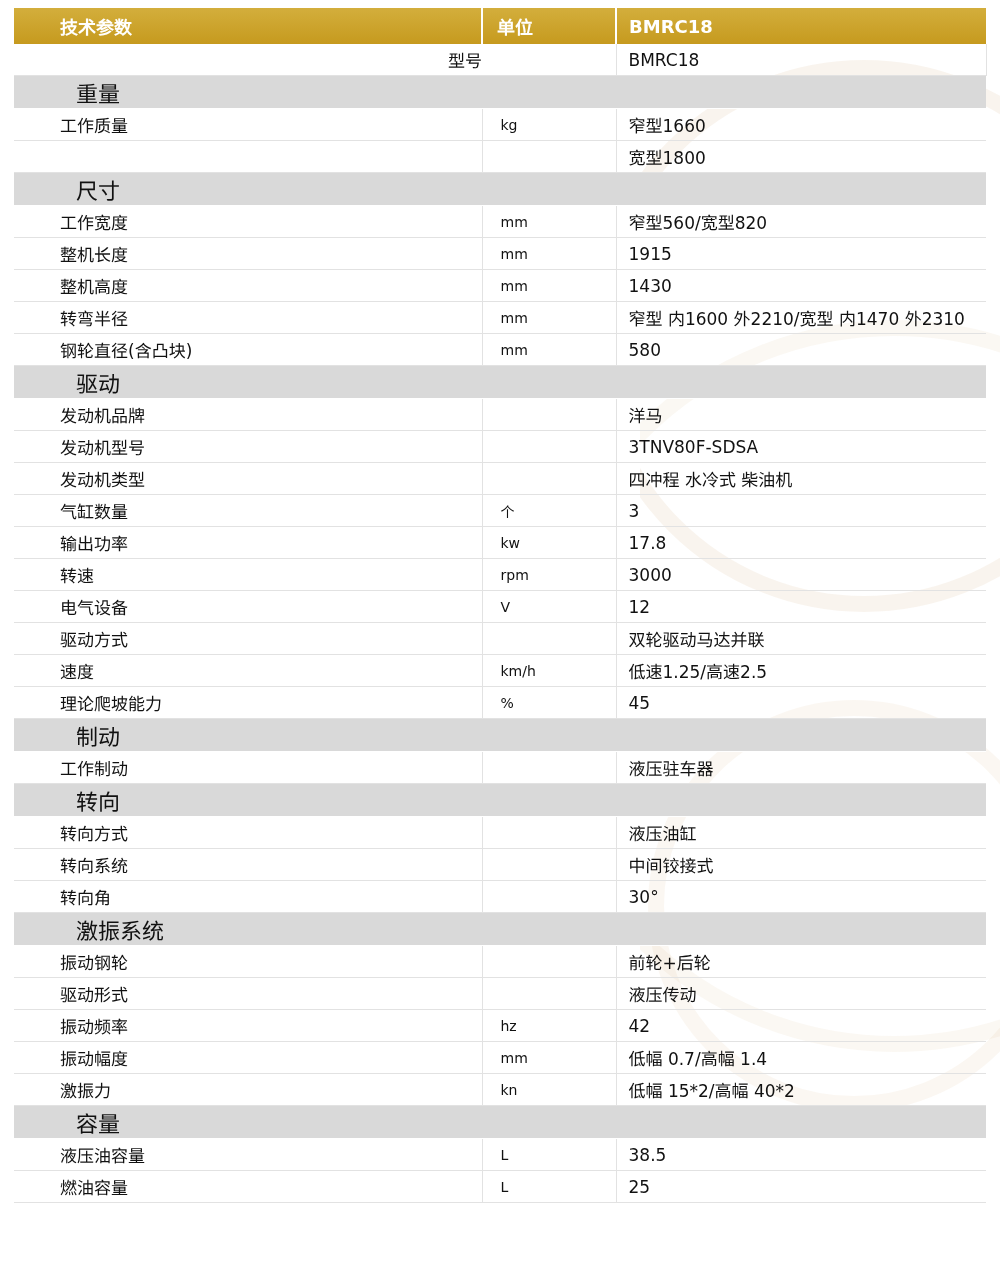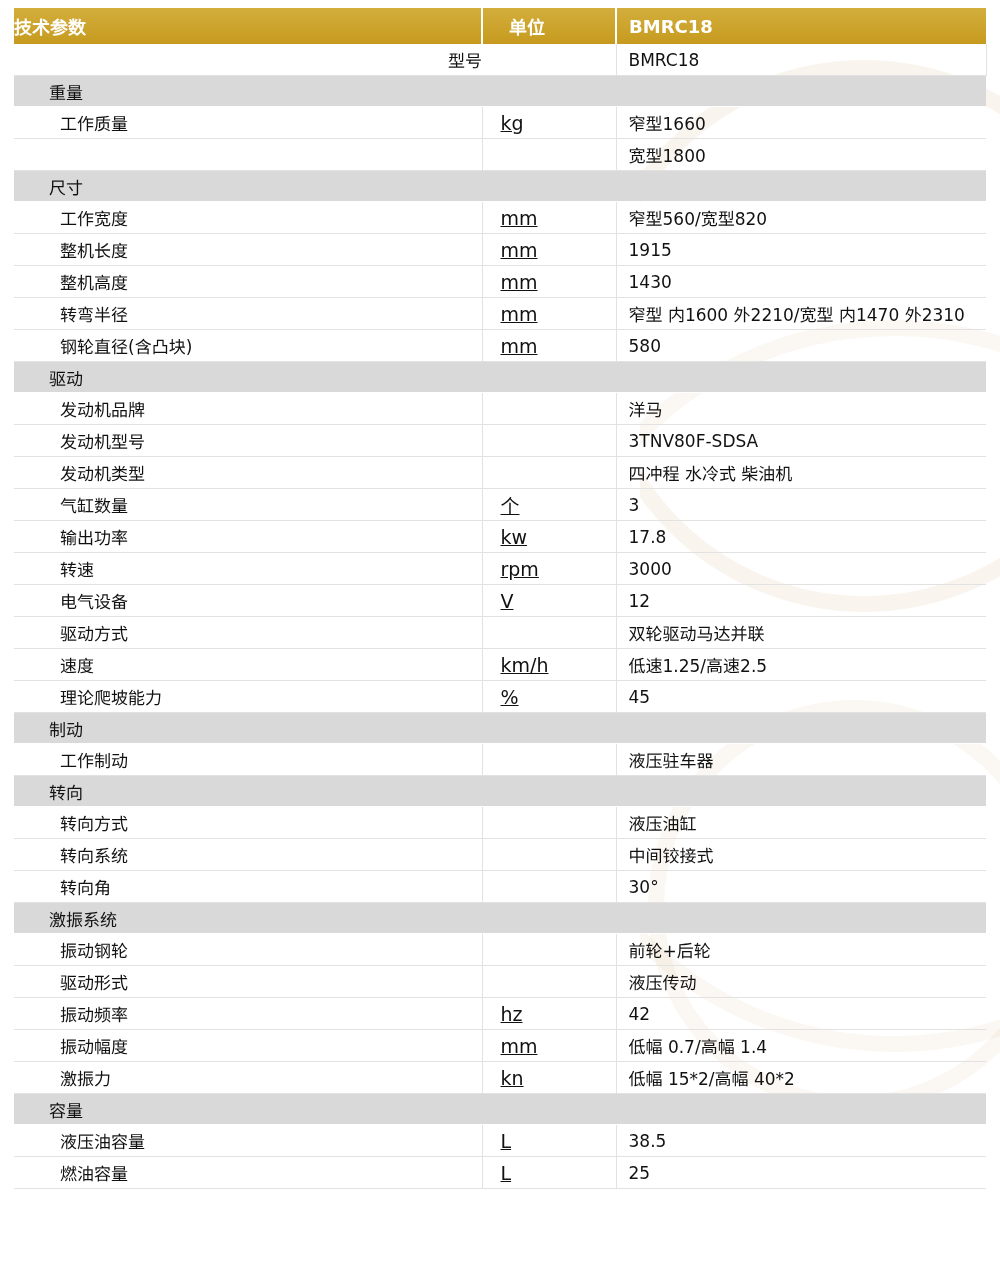--- a/index.html
+++ b/index.html
@@ -65,50 +65,49 @@
     background: #c9a227;
     background: linear-gradient(180deg, #d3ae3c 0%, #c69a1e 100%);
     color: #ffffff;
     font-weight: bold;
     height: 36px;
     font-size: 18px;
     padding: 0 0 0 12px;
     border-right: 2px solid #ffffff;
   }
   .hdr td.last { border-right: none; }
-  .hdr td.h-param { }
-  .hdr td.h-unit { padding-left: 26px; }
+  .hdr td.h-param { padding-left: 46px; }
+  .hdr td.h-unit { padding-left: 14px; }
   .hdr td.h-val { padding-left: 12px; }
 
   
   tr.section td {
     background: #d9d9d9;
     height: 30px;
-    font-size: 17px;
-    padding-left: 35px;
+    font-size: 22px;
+    padding-left: 62px;
     color: #111;
     border-bottom: 1px solid #ffffff;
   }
 
   
   tr.row td {
     height: 31px;
     border-bottom: 1px solid #e2e2e2;
     font-size: 17px;
     color: #111;
   }
   tr.row td.param {
     padding-left: 46px;
     border-right: 1px solid #e2e2e2;
   }
   tr.row td.unit {
     padding-left: 18px;
     border-right: 1px solid #e2e2e2;
-    font-size: 19px;
-    text-decoration: underline;
+    font-size: 14px;
   }
   tr.row td.value {
     padding-left: 12px;
     white-space: nowrap;
   }
   tr.row.model td.param {
     border-right: none;
     text-align: right;
   }
   tr.row.model td.unit {

